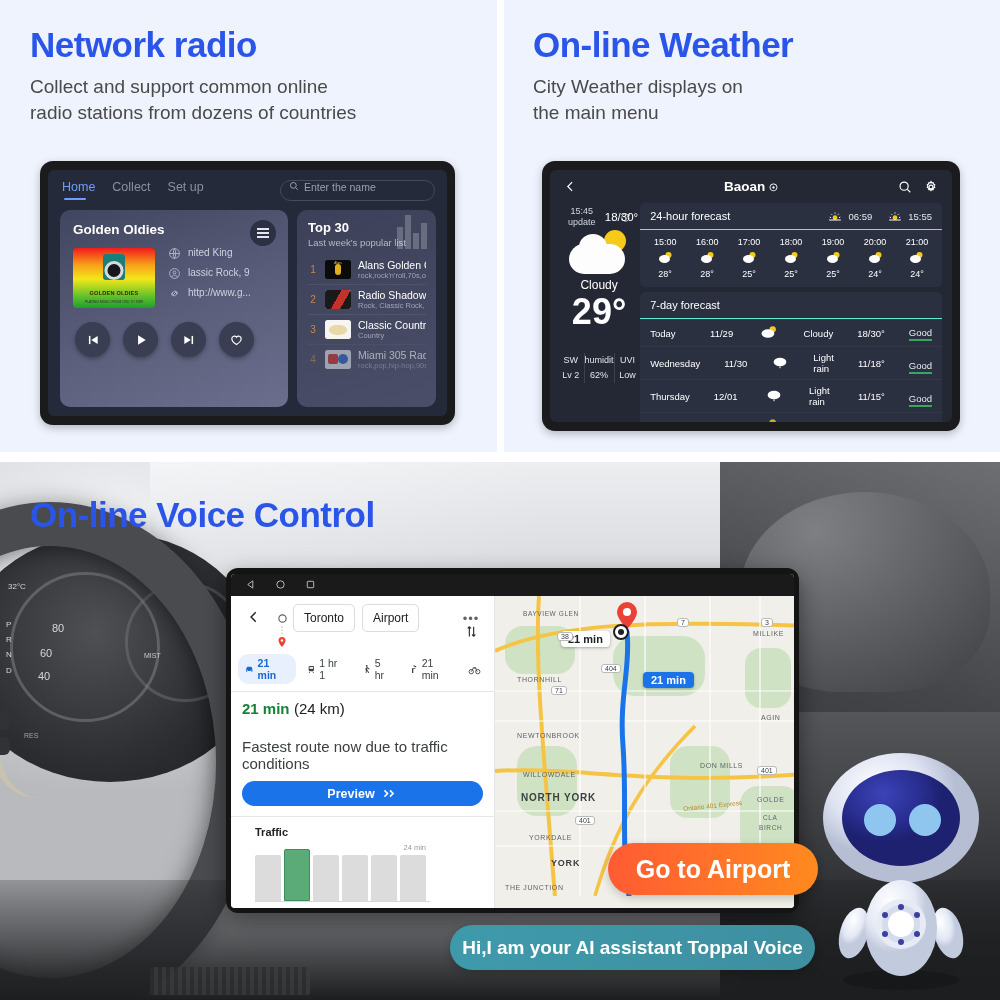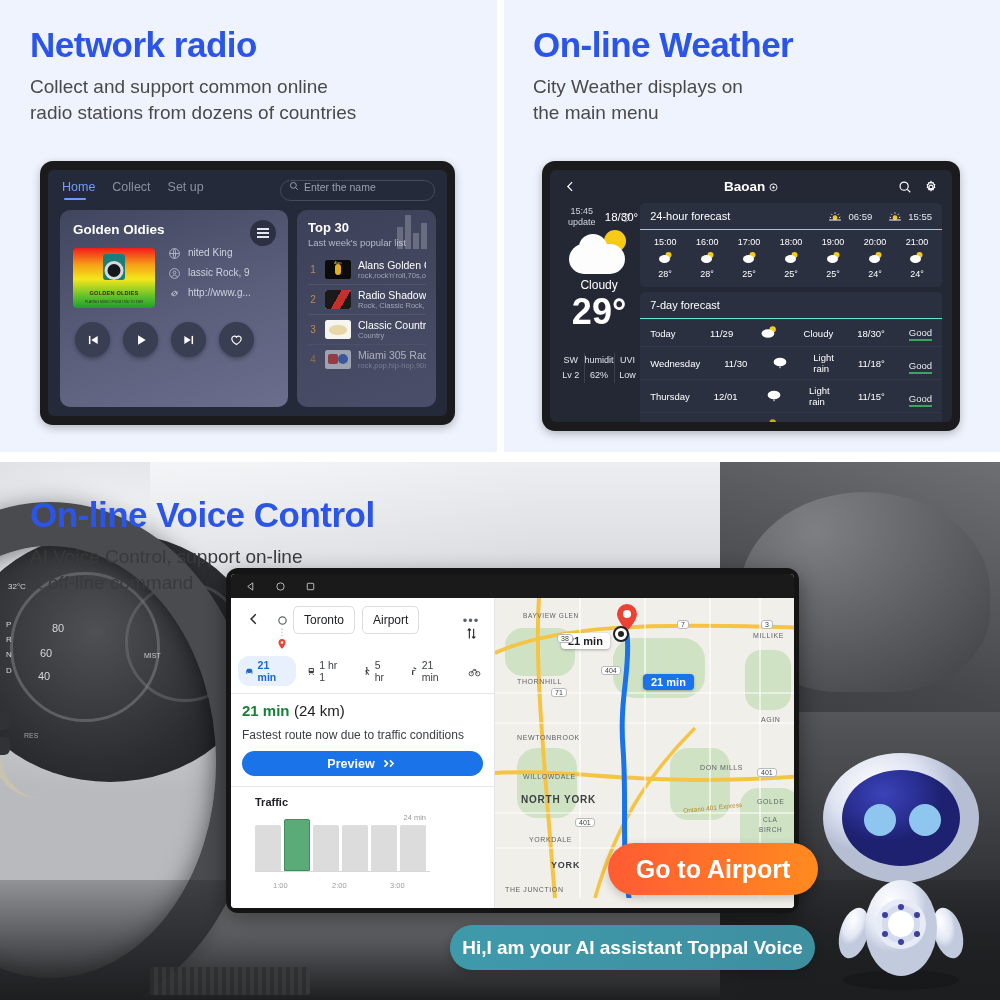--- a/index.html
+++ b/index.html
@@ -151,21 +151,21 @@
   .dir-icons { width:34px; padding-top:6px; display:flex; flex-direction:column; align-items:center; gap:3px;}
   .dir-fields { flex:1; display:flex; flex-direction:row; gap:7px;}
   .field { height:28px; border:1px solid #dadce0; border-radius:5px; display:flex; align-items:center; padding:0 10px; font-size:12px; color:#202124;}
   .dir-right { width:30px; display:flex; flex-direction:column; align-items:center; justify-content:space-between; padding:8px 0 6px 0;}
   .modes { display:flex; align-items:center; gap:4px; padding:0 7px 7px 7px; border-bottom:1px solid #e6e6e6;}
   .mode { display:flex; align-items:center; gap:3px; font-size:10.5px; color:#3c4043; padding:3px 6px; border-radius:11px; }
   .mode.active { background:#e8f0fe; color:#1967d2; font-weight:600;}
   .routebox { padding:8px 11px 10px 11px; border-bottom:1px solid #e6e6e6;}
   .rt-time { font-size:15px; color:#188038; font-weight:700;}
   .rt-dist { font-size:15px; color:#202124; font-weight:400;}
-  .rt-note { font-size:12px; color:#3c4043; margin-top:8px;}
+  .rt-note { font-size:15px; color:#3c4043; margin-top:20px;}
   .preview-btn { margin-top:9px; height:25px; background:#1a73e8; border-radius:13px; color:#fff; display:flex; align-items:center; justify-content:center; gap:7px; font-size:12.5px; font-weight:600;}
   .traffic { padding:9px 0 0 24px;}
   .tf-title { font-size:11px; font-weight:700; color:#202124;}
   .tf-chart { margin-top:8px; position:relative; height:62px; width:175px;}
   .tf-bars { display:flex; align-items:flex-end; gap:3px; height:56px; border-bottom:1px solid #d8d8d8;}
   .tf-bar { width:26px; background:#dcdcdc; border-radius:2px 2px 0 0;}
   .tf-bar.hl { background:#5aab77; border:1px solid #3f8d5c;}
   .tf-lab { position:absolute; bottom:-12px; font-size:7.5px; color:#9a9a9a;}
   .tf-24 { position:absolute; right:4px; top:-3px; font-size:7.5px; color:#9a9a9a;}
   .nav-map { flex:1; position:relative; background:#eceae4; overflow:hidden; }
@@ -561,24 +561,20 @@
       <div style="position:absolute;right:-20px;top:0;width:300px;height:538px;background:linear-gradient(200deg,#6f7073 0%,#45464a 40%,#222325 100%);"></div>
       <div style="position:absolute;right:10px;top:30px;width:250px;height:200px;border-radius:50% 50% 40% 40%;background:radial-gradient(ellipse at 30% 20%,#8b8c8f,#3a3b3e);opacity:.75"></div>
       <div style="position:absolute;right:0px;top:250px;width:260px;height:288px;background:linear-gradient(180deg,#55565a,#1a1b1d);"></div>
 
       <div style="position:absolute;left:0;bottom:0;width:1000px;height:120px;background:linear-gradient(180deg,rgba(30,31,33,.25),#1d1e20);"></div>
       <div style="position:absolute;left:150px;bottom:5px;width:160px;height:28px;background:repeating-linear-gradient(90deg,#2c2d2f 0 4px,#3a3b3d 4px 8px);border-radius:3px;opacity:.8"></div>
     </div>
 
     <div class="b-head">
       <div class="headline">On-line Voice Control</div>
-      <div class="subline">
-        <span>AI Voice Control, support on-line</span><br>
-        <span>&amp; off-line command</span>
-      </div>
     </div>
 
     <div id="nav-device">
       <div class="nav-screen">
 
         <div class="statusbar">
           <svg width="11" height="11" viewBox="0 0 24 24" fill="none" stroke="#d6d6d6" stroke-width="1.8">
               <path d="M17 4v16L6 12z"></path>
             </svg>
           <svg width="11" height="11" viewBox="0 0 24 24" fill="none" stroke="#d6d6d6" stroke-width="1.8">

